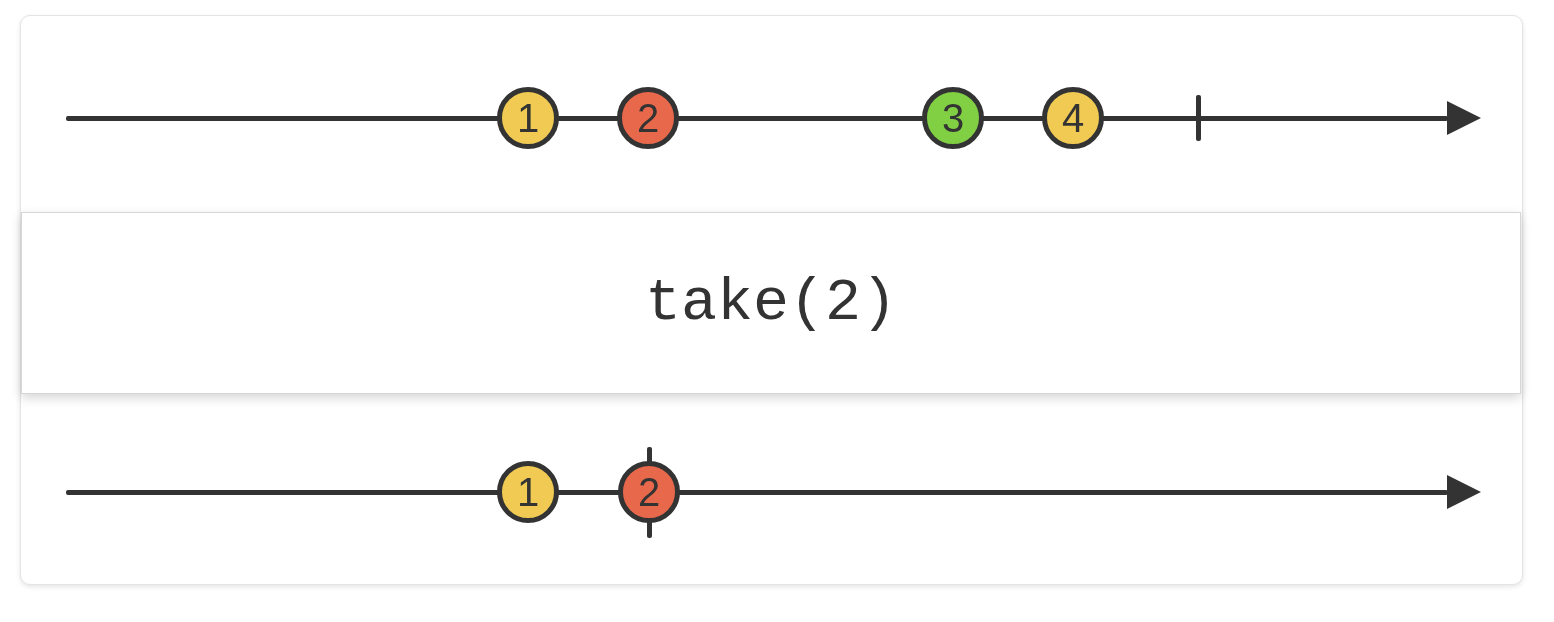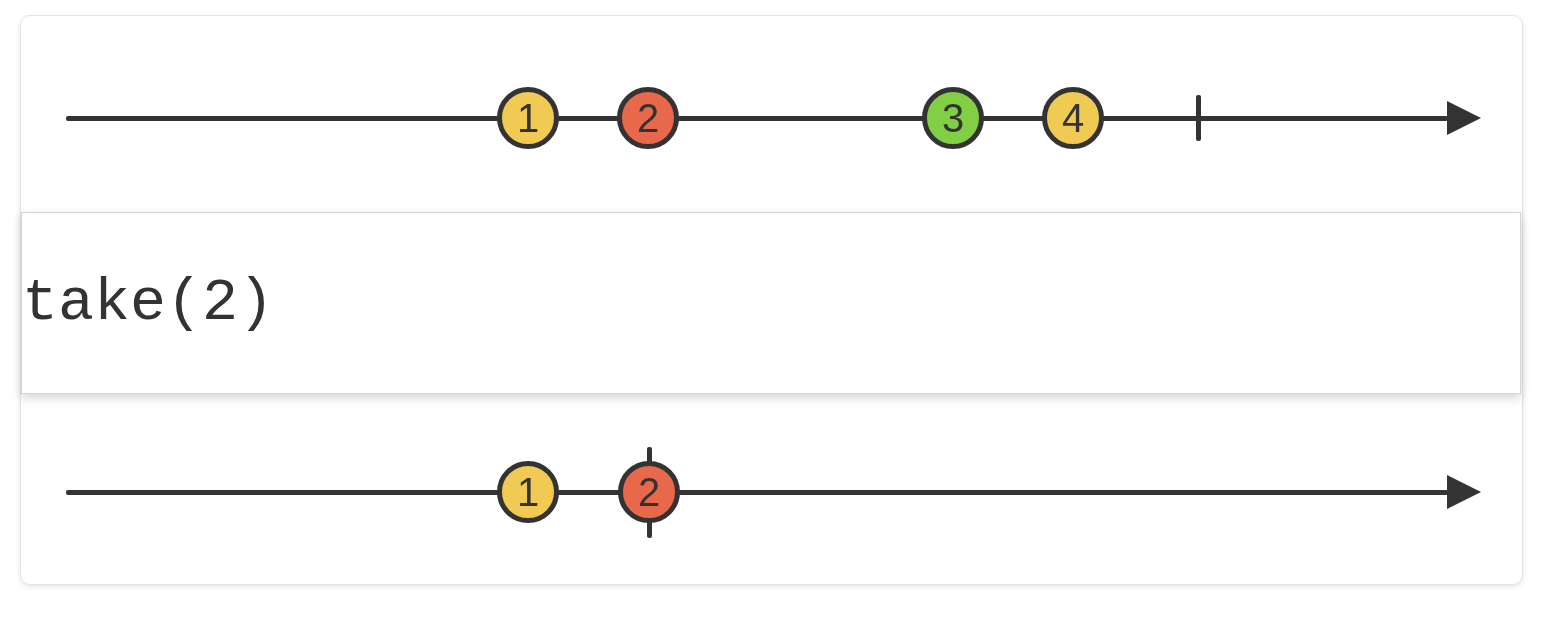--- a/index.html
+++ b/index.html
@@ -84,20 +84,21 @@
     position: absolute;
     left: 21px;
     top: 212px;
     width: 1498px;
     height: 180px;
     background: #ffffff;
     border: 1px solid #d6d6d6;
     box-shadow: 0 4px 10px rgba(0,0,0,0.16);
     display: flex;
     align-items: center;
+    justify-content: center;
     z-index: 3;
   }
   .operator-label {
     font-family: "Liberation Mono", monospace;
     font-size: 60px;
     color: #333333;
     letter-spacing: 0;
   }
 </style>
 </head>

